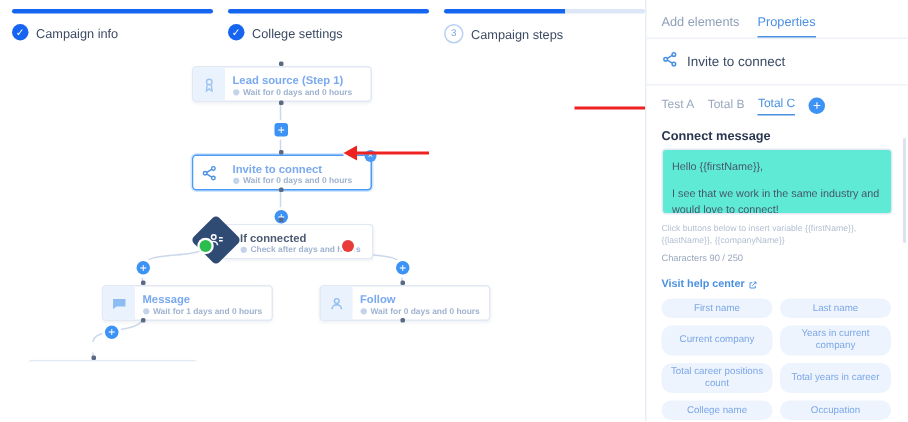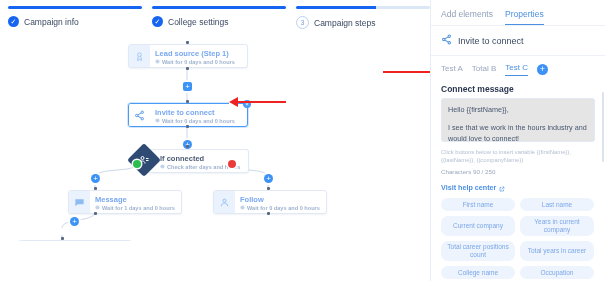--- a/index.html
+++ b/index.html
@@ -55,21 +55,21 @@
   .psep{height:1px;background:#eef2f8;margin:0;}
   .ptitle-row{display:flex;align-items:center;gap:6px;padding:8px 10px;}
   .ptitle{font-size:9px;color:#3b4a63;}
   .ttabs{display:flex;align-items:center;gap:9px;padding:7px 10px 0 10px;}
   .ttab{font-size:8px;color:#9aa8bd;padding-bottom:3px;}
   .ttab.active{color:#4a90e2;border-bottom:1.5px solid #4a90e2;}
   .tadd{width:11px;height:11px;border-radius:50%;background:#3d92f5;color:#fff;font-size:9px;
     line-height:11px;text-align:center;}
   .sect-title{font-size:8.5px;font-weight:bold;color:#2a3750;padding:8px 10px 4px 10px;}
   .ta{margin:0 10px;border:1px solid #e3e9f2;border-radius:3px;padding:5px 6px;height:44px;box-sizing:border-box;
-    font-size:7.2px;color:#47566f;line-height:11px;overflow:hidden;background:#e5e5e5;}
+    font-size:7.2px;color:#47566f;line-height:11px;overflow:hidden;background:#5eead4;}
   .ta p{margin:0 0 7px 0;}
   .hint{font-size:5.8px;color:#b2bfd2;padding:6px 10px 0 10px;line-height:8px;}
   .chars{font-size:6.2px;color:#9aa8bd;padding:4px 10px 0 10px;}
   .helplink{font-size:7.2px;color:#4a90e2;font-weight:bold;padding:8px 10px 0 10px;display:flex;align-items:flex-end;gap:3px;}
   .vargrid{display:flex;flex-wrap:wrap;gap:5px;padding:6px 10px 0 10px;}
   .varbtn{width:74px;min-height:13px;background:#eef4fd;border-radius:7px;color:#7ba7e8;font-size:6.5px;
     display:flex;align-items:center;justify-content:center;text-align:center;padding:2px 3px;box-sizing:border-box;line-height:8px;}
   .scroll{position:absolute;right:1px;top:92px;width:2.5px;height:70px;background:#dbe3ee;border-radius:2px;}
 
   
@@ -283,29 +283,29 @@
           <path d="M8.6 10.7 L15.5 6.4M8.6 13.3 L15.5 17.6"></path>
         </svg>
       </span>
       <span class="ptitle">Invite to connect</span>
     </div>
     <div class="psep"></div>
 
     <div class="ttabs">
       <div class="ttab">Test A</div>
       <div class="ttab">Total B</div>
-      <div class="ttab active">Test C</div>
+      <div class="ttab active">Total C</div>
       <div class="tadd">+</div>
     </div>
 
     <div class="sect-title">Connect message</div>
 
     <div class="ta">
       <p>Hello  {{firstName}},</p>
-      <p>I see that we work in the hours industry and would love to connect!</p>
+      <p>I see that we work in the same industry and would love to connect!</p>
     </div>
 
     <div class="hint">Click buttons below to insert variable {{firstName}}, {{lastName}}, {{companyName}}</div>
     <div class="chars">Characters 90 / 250</div>
 
     <div class="helplink">
       <span>Visit help center</span>
       <svg width="6" height="6" viewBox="0 0 24 24" fill="none" stroke="#4a90e2" stroke-width="2.5">
         <path d="M14 4h6v6M20 4L10 14M18 14v6H4V6h6"></path>
       </svg>

